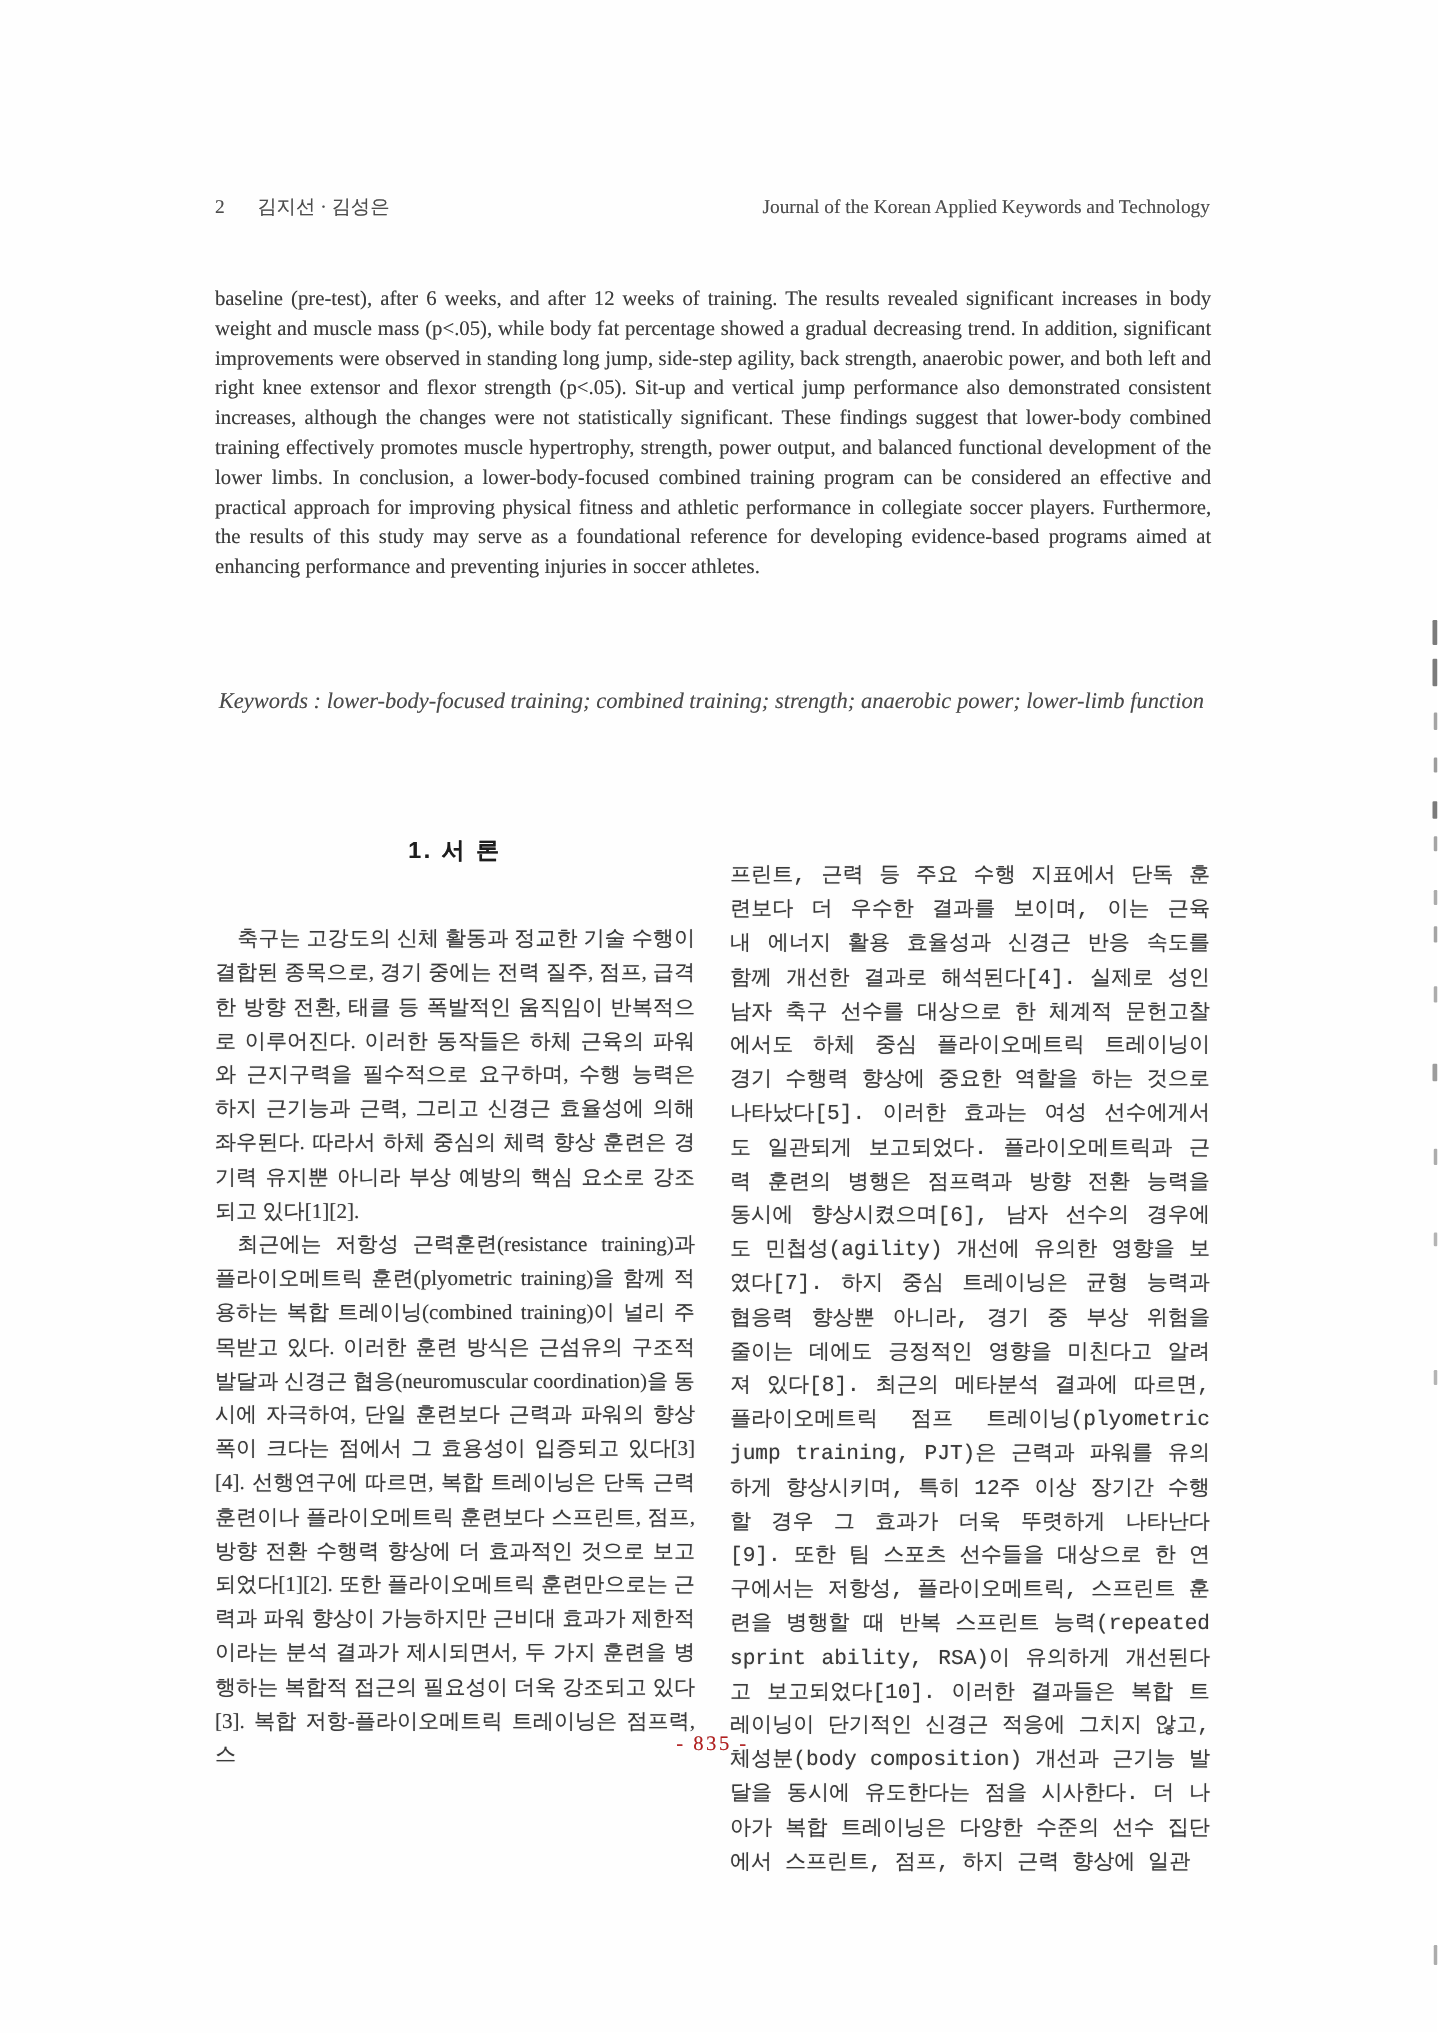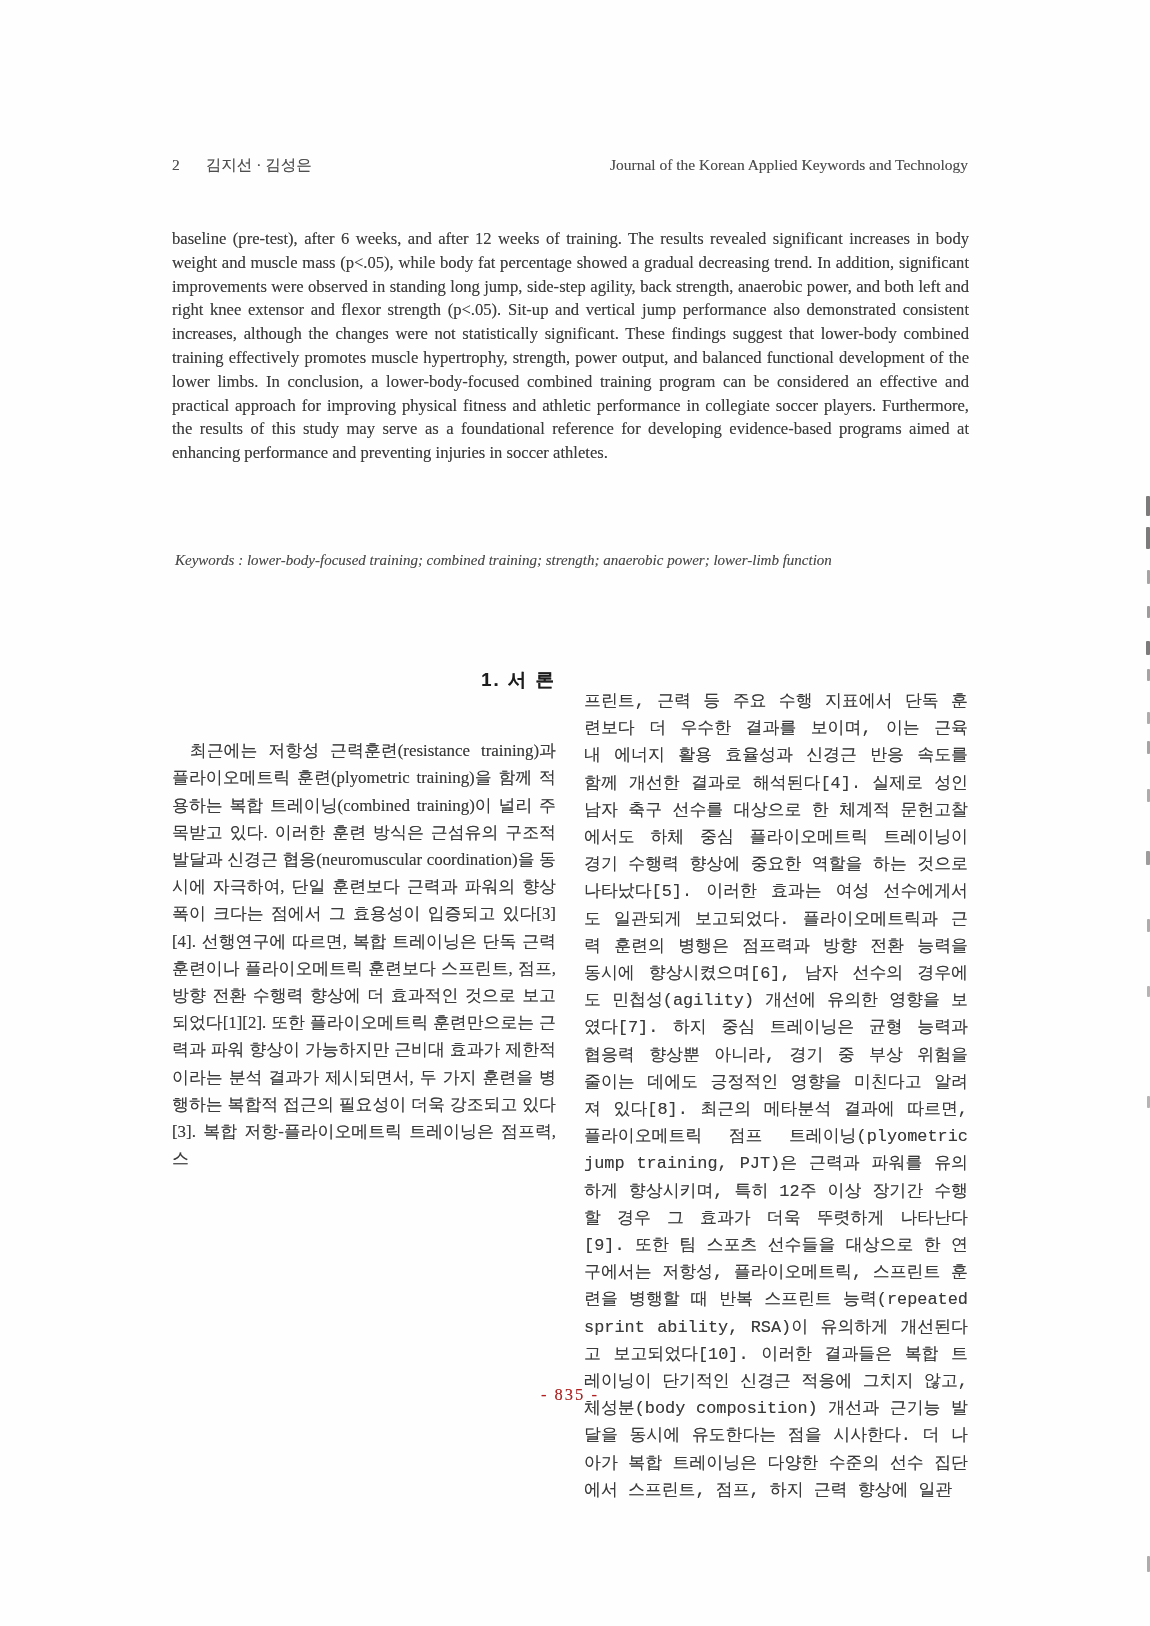--- a/index.html
+++ b/index.html
@@ -28,38 +28,38 @@
     font-size:16.6px;line-height:23.8px;
     text-align:justify;text-justify:inter-word;
     color:#3c3c3c;
     text-shadow:0 0 .5px rgba(60,60,60,.5);
   }
 
   
   .keywords{
     position:absolute;left:175px;top:548px;width:795px;
     font-style:italic;
-    font-size:15px;line-height:24.5px;
+    font-size:18px;line-height:24.5px;
     color:#4a4a4a;
     padding-left:98px;text-indent:-98px;
     text-shadow:0 0 .5px rgba(70,70,70,.45);
   }
 
   
   .col{
     position:absolute;width:384px;
     font-size:16.9px;line-height:27.2px;
     text-align:justify;text-justify:inter-word;
     color:#3a3a3a;
     text-shadow:0 0 .6px rgba(55,55,55,.5);
   }
   .col-left{left:172px;top:666px;}
   .col-right{left:584px;top:688px;font-family:Liberation Mono, monospace;}
   .sec-heading{
-    text-align:right;
+    text-align:center;
     font-family:"Liberation Sans","DejaVu Sans",sans-serif;
     font-weight:700;font-size:18.5px;color:#1d1d1d;
     letter-spacing:2px;
     margin:0 0 44px 0;
     text-shadow:0 0 .4px rgba(20,20,20,.6);
   }
   .col p{margin:0;}
   .col p.indent{text-indent:1.05em;}
 
   
@@ -85,20 +85,21 @@
     </div>
     <span>Journal of the Korean Applied Keywords and Technology</span>
   </div>
 
   <div class="abstract">baseline (pre-test), after 6 weeks, and after 12 weeks of training. The results revealed significant increases in body weight and muscle mass (p&lt;.05), while body fat percentage showed a gradual decreasing trend. In addition, significant improvements were observed in standing long jump, side-step agility, back strength, anaerobic power, and both left and right knee extensor and flexor strength (p&lt;.05). Sit-up and vertical jump performance also demonstrated consistent increases, although the changes were not statistically significant. These findings suggest that lower-body combined training effectively promotes muscle hypertrophy, strength, power output, and balanced functional development of the lower limbs. In conclusion, a lower-body-focused combined training program can be considered an effective and practical approach for improving physical fitness and athletic performance in collegiate soccer players. Furthermore, the results of this study may serve as a foundational reference for developing evidence-based programs aimed at enhancing performance and preventing injuries in soccer athletes.</div>
 
   <div class="keywords"><span>Keywords : </span><span>lower-body-focused training; combined training; strength; anaerobic power; lower-limb function</span></div>
 
   <div class="col col-left">
     <h2 class="sec-heading">1. 서 론</h2>
+    <p class="indent">축구는 고강도의 신체 활동과 정교한 기술 수행이 결합된 종목으로, 경기 중에는 전력 질주, 점프, 급격한 방향 전환, 태클 등 폭발적인 움직임이 반복적으로 이루어진다. 이러한 동작들은 하체 근육의 파워와 근지구력을 필수적으로 요구하며, 수행 능력은 하지 근기능과 근력, 그리고 신경근 효율성에 의해 좌우된다. 따라서 하체 중심의 체력 향상 훈련은 경기력 유지뿐 아니라 부상 예방의 핵심 요소로 강조되고 있다[1][2].</p>
     <p class="indent">최근에는 저항성 근력훈련(resistance training)과 플라이오메트릭 훈련(plyometric training)을 함께 적용하는 복합 트레이닝(combined training)이 널리 주목받고 있다. 이러한 훈련 방식은 근섬유의 구조적 발달과 신경근 협응(neuromuscular coordination)을 동시에 자극하여, 단일 훈련보다 근력과 파워의 향상 폭이 크다는 점에서 그 효용성이 입증되고 있다[3][4]. 선행연구에 따르면, 복합 트레이닝은 단독 근력훈련이나 플라이오메트릭 훈련보다 스프린트, 점프, 방향 전환 수행력 향상에 더 효과적인 것으로 보고되었다[1][2]. 또한 플라이오메트릭 훈련만으로는 근력과 파워 향상이 가능하지만 근비대 효과가 제한적이라는 분석 결과가 제시되면서, 두 가지 훈련을 병행하는 복합적 접근의 필요성이 더욱 강조되고 있다[3]. 복합 저항-플라이오메트릭 트레이닝은 점프력, 스</p>
   </div>
 
   <div class="col col-right">
     <p>프린트, 근력 등 주요 수행 지표에서 단독 훈련보다 더 우수한 결과를 보이며, 이는 근육 내 에너지 활용 효율성과 신경근 반응 속도를 함께 개선한 결과로 해석된다[4]. 실제로 성인 남자 축구 선수를 대상으로 한 체계적 문헌고찰에서도 하체 중심 플라이오메트릭 트레이닝이 경기 수행력 향상에 중요한 역할을 하는 것으로 나타났다[5]. 이러한 효과는 여성 선수에게서도 일관되게 보고되었다. 플라이오메트릭과 근력 훈련의 병행은 점프력과 방향 전환 능력을 동시에 향상시켰으며[6], 남자 선수의 경우에도 민첩성(agility) 개선에 유의한 영향을 보였다[7]. 하지 중심 트레이닝은 균형 능력과 협응력 향상뿐 아니라, 경기 중 부상 위험을 줄이는 데에도 긍정적인 영향을 미친다고 알려져 있다[8]. 최근의 메타분석 결과에 따르면, 플라이오메트릭 점프 트레이닝(plyometric jump training, PJT)은 근력과 파워를 유의하게 향상시키며, 특히 12주 이상 장기간 수행할 경우 그 효과가 더욱 뚜렷하게 나타난다[9]. 또한 팀 스포츠 선수들을 대상으로 한 연구에서는 저항성, 플라이오메트릭, 스프린트 훈련을 병행할 때 반복 스프린트 능력(repeated sprint ability, RSA)이 유의하게 개선된다고 보고되었다[10]. 이러한 결과들은 복합 트레이닝이 단기적인 신경근 적응에 그치지 않고, 체성분(body composition) 개선과 근기능 발달을 동시에 유도한다는 점을 시사한다. 더 나아가 복합 트레이닝은 다양한 수준의 선수 집단에서 스프린트, 점프, 하지 근력 향상에 일관</p>
   </div>
 
   <div class="footer">- 835 -</div>
 
   <div>

